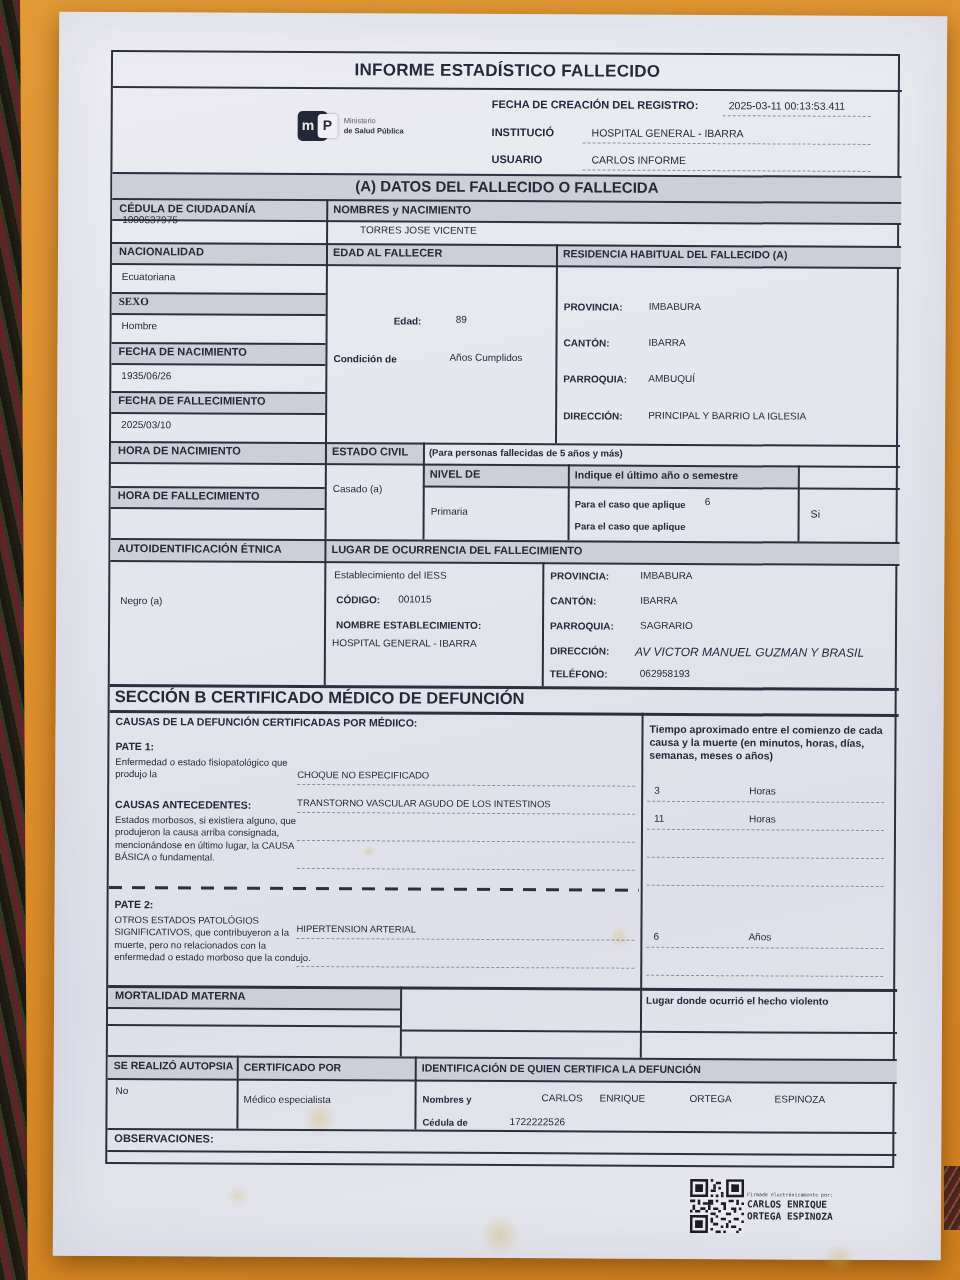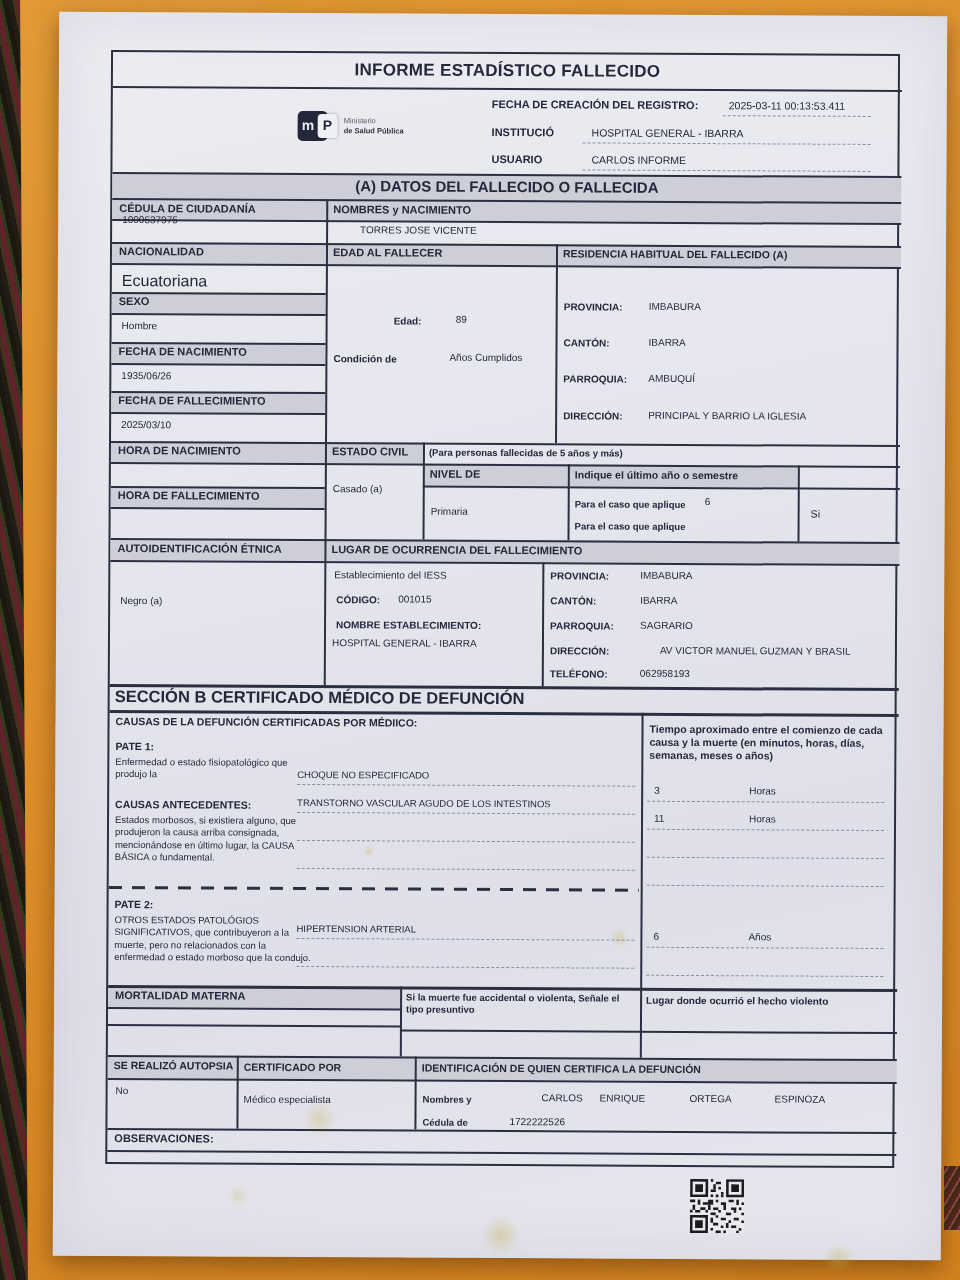--- a/index.html
+++ b/index.html
@@ -143,22 +143,22 @@
     <div class="abs dash" style="left:470px;top:115px;width:288px;"></div>
 
     <div class="abs t b" style="left:0;top:124px;width:789px;text-align:center;font-size:15px;">(A) DATOS DEL FALLECIDO O FALLECIDA</div>
 
     <div class="abs t b" style="left:7px;top:150px;font-size:11px;">CÉDULA DE CIUDADANÍA</div>
     <div class="abs t" style="left:10px;top:162px;font-size:10px;">1000537975</div>
     <div class="abs t b" style="left:221px;top:150px;font-size:11px;">NOMBRES y NACIMIENTO</div>
     <div class="abs t" style="left:248px;top:171px;font-size:10px;">TORRES JOSE VICENTE</div>
 
     <div class="abs t b" style="left:7px;top:193px;font-size:11px;">NACIONALIDAD</div>
-    <div class="abs t" style="left:10px;top:219px;font-size:16px;">Ecuatoriana</div>
-    <div class="abs t b" style="left:7px;top:243px;font-size:11px;">SEXO</div>
+    <div class="abs t" style="left:10px;top:219px;font-size:10px;">Ecuatoriana</div>
+    <div class="abs t b" style="left:7px;top:243px;font-size:11px;font-family:Liberation Serif, serif;">SEXO</div>
     <div class="abs t" style="left:10px;top:268px;font-size:10px;">Hombre</div>
     <div class="abs t b" style="left:7px;top:293px;font-size:11px;">FECHA DE NACIMIENTO</div>
     <div class="abs t" style="left:10px;top:318px;font-size:10px;">1935/06/26</div>
     <div class="abs t b" style="left:7px;top:342px;font-size:11px;">FECHA DE FALLECIMIENTO</div>
     <div class="abs t" style="left:10px;top:367px;font-size:10px;">2025/03/10</div>
 
     <div class="abs t b" style="left:221px;top:193px;font-size:11px;">EDAD AL FALLECER</div>
     <div class="abs t b" style="left:282px;top:262px;font-size:10px;">Edad:</div>
     <div class="abs t" style="left:344px;top:260px;font-size:10px;">89</div>
     <div class="abs t b" style="left:222px;top:300px;font-size:10px;">Condición de</div>
@@ -195,21 +195,21 @@
     <div class="abs t" style="left:288px;top:540px;font-size:10px;">001015</div>
     <div class="abs t b" style="left:226px;top:566px;font-size:10px;">NOMBRE ESTABLECIMIENTO:</div>
     <div class="abs t" style="left:222px;top:584px;font-size:10px;">HOSPITAL GENERAL - IBARRA</div>
     <div class="abs t b" style="left:440px;top:516px;font-size:10px;">PROVINCIA:</div>
     <div class="abs t" style="left:530px;top:515px;font-size:10px;">IMBABURA</div>
     <div class="abs t b" style="left:440px;top:541px;font-size:10px;">CANTÓN:</div>
     <div class="abs t" style="left:530px;top:540px;font-size:10px;">IBARRA</div>
     <div class="abs t b" style="left:440px;top:566px;font-size:10px;">PARROQUIA:</div>
     <div class="abs t" style="left:530px;top:565px;font-size:10px;">SAGRARIO</div>
     <div class="abs t b" style="left:440px;top:591px;font-size:10px;">DIRECCIÓN:</div>
-    <div class="abs t" style="left:550px;top:590px;font-size:10px;">AV VICTOR MANUEL GUZMAN Y BRASIL</div>
+    <div class="abs t" style="left:525px;top:590px;font-size:12px;font-style:italic;">AV VICTOR MANUEL GUZMAN Y BRASIL</div>
     <div class="abs t b" style="left:440px;top:614px;font-size:10px;">TELÉFONO:</div>
     <div class="abs t" style="left:530px;top:613px;font-size:10px;">062958193</div>
 
     <div class="abs t b" style="left:5px;top:635px;font-size:16.5px;">SECCIÓN B CERTIFICADO MÉDICO DE DEFUNCIÓN</div>
     <div class="abs t b" style="left:6px;top:663px;font-size:10.5px;">CAUSAS DE LA DEFUNCIÓN CERTIFICADAS POR MÉDIICO:</div>
     <div class="abs t b wrap" style="left:540px;top:668px;width:240px;font-size:10.5px;line-height:1.25;">Tiempo aproximado entre el comienzo de cada causa y la muerte (en minutos, horas, días, semanas, meses o años)</div>
 
     <div class="abs t b" style="left:6px;top:688px;font-size:10.5px;">PATE 1:</div>
     <div class="abs t wrap" style="left:6px;top:704px;width:185px;font-size:9.5px;line-height:1.3;">Enfermedad o estado fisiopatológico que produjo la</div>
     <div class="abs t" style="left:188px;top:716px;font-size:9.5px;">CHOQUE NO ESPECIFICADO</div>
@@ -236,21 +236,20 @@
     <div class="abs t wrap" style="left:6px;top:862px;width:200px;font-size:9.5px;line-height:1.3;">OTROS ESTADOS PATOLÓGIOS SIGNIFICATIVOS, que contribuyeron a la muerte, pero no relacionados con la enfermedad o estado morboso que la condujo.</div>
     <div class="abs t" style="left:188px;top:870px;font-size:9.5px;">HIPERTENSION ARTERIAL</div>
     <div class="abs dash" style="left:188px;top:885px;width:338px;"></div>
     <div class="abs dash" style="left:188px;top:913px;width:338px;"></div>
     <div class="abs t" style="left:545px;top:876px;font-size:10px;">6</div>
     <div class="abs t" style="left:640px;top:876px;font-size:10px;">Años</div>
     <div class="abs dash" style="left:538px;top:892px;width:237px;"></div>
     <div class="abs dash" style="left:538px;top:920px;width:237px;"></div>
 
     <div class="abs t b" style="left:7px;top:937px;font-size:11px;">MORTALIDAD MATERNA</div>
-    <div class="abs t b wrap" style="left:298px;top:938px;width:225px;font-size:9.5px;line-height:1.3;">Si la muerte fue accidental o violenta, Señale el tipo presuntivo</div>
     <div class="abs t b wrap" style="left:538px;top:940px;width:248px;font-size:10px;">Lugar donde ocurrió el hecho violento</div>
 
     <div class="abs t b" style="left:6px;top:1007px;font-size:10.5px;">SE REALIZÓ AUTOPSIA</div>
     <div class="abs t" style="left:8px;top:1033px;font-size:10px;">No</div>
     <div class="abs t b" style="left:136px;top:1008px;font-size:10.5px;">CERTIFICADO POR</div>
     <div class="abs t" style="left:136px;top:1041px;font-size:10px;">Médico especialista</div>
     <div class="abs t b" style="left:314px;top:1008px;font-size:10.5px;">IDENTIFICACIÓN DE QUIEN CERTIFICA LA DEFUNCIÓN</div>
     <div class="abs t b" style="left:315px;top:1040px;font-size:9.5px;">Nombres y</div>
     <div class="abs t" style="left:402px;top:1038px;font-size:10px;margin-left:32px;">CARLOS</div>
     <div class="abs t" style="left:492px;top:1038px;font-size:10px;">ENRIQUE</div>
@@ -317,14 +316,19 @@
         <rect x="12" y="18" width="1" height="1"></rect>
         <rect x="14" y="17" width="1" height="2"></rect>
       <rect x="16" y="18" width="2" height="1"></rect>
         <rect x="19" y="19" width="1" height="1"></rect>
         <rect x="8" y="19" width="1" height="1"></rect>
       <rect x="10" y="20" width="2" height="1"></rect>
         <rect x="13" y="20" width="1" height="1"></rect>
         <rect x="18" y="20" width="1" height="1"></rect>
     </g>
   </svg>
+  <div class="abs" style="left:694px;top:1176px;width:160px;">
+    <div class="t mono" style="font-size:6px;color:#3a3a44;transform:scale(.82);transform-origin:left top;white-space:nowrap;">Firmado electrónicamente por:</div>
+    <div class="t b mono" style="font-size:9.5px;color:#26262e;">CARLOS ENRIQUE</div>
+    <div class="t b mono" style="font-size:9.5px;color:#26262e;">ORTEGA ESPINOZA</div>
+  </div>
 
 </div>
 
 </body></html>

